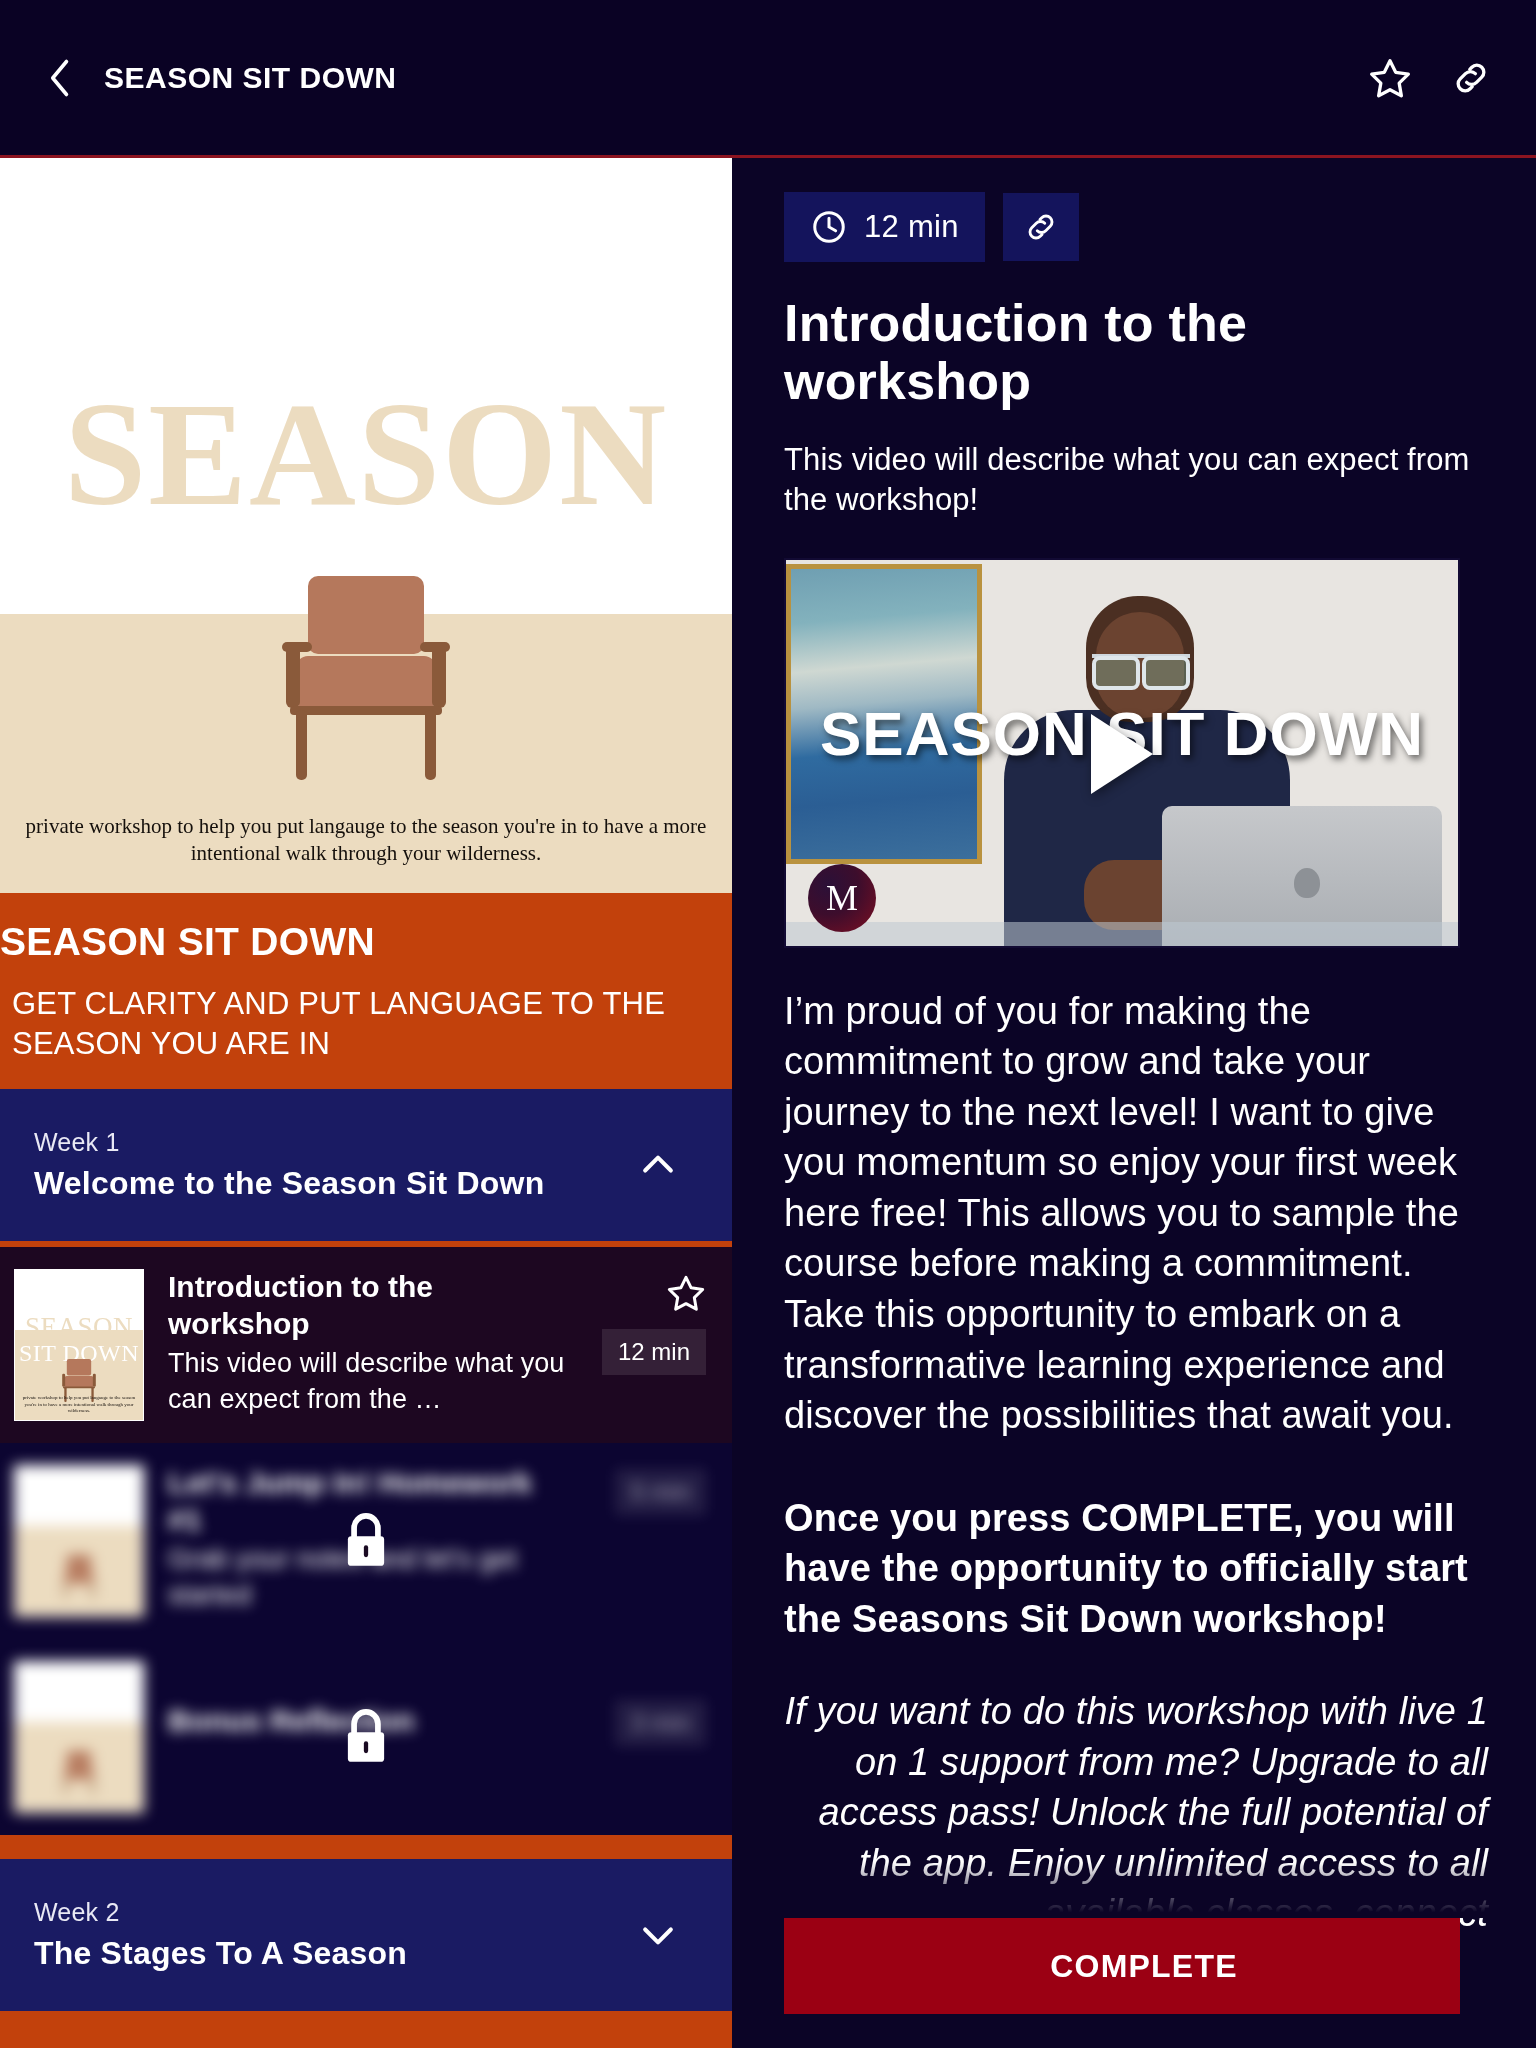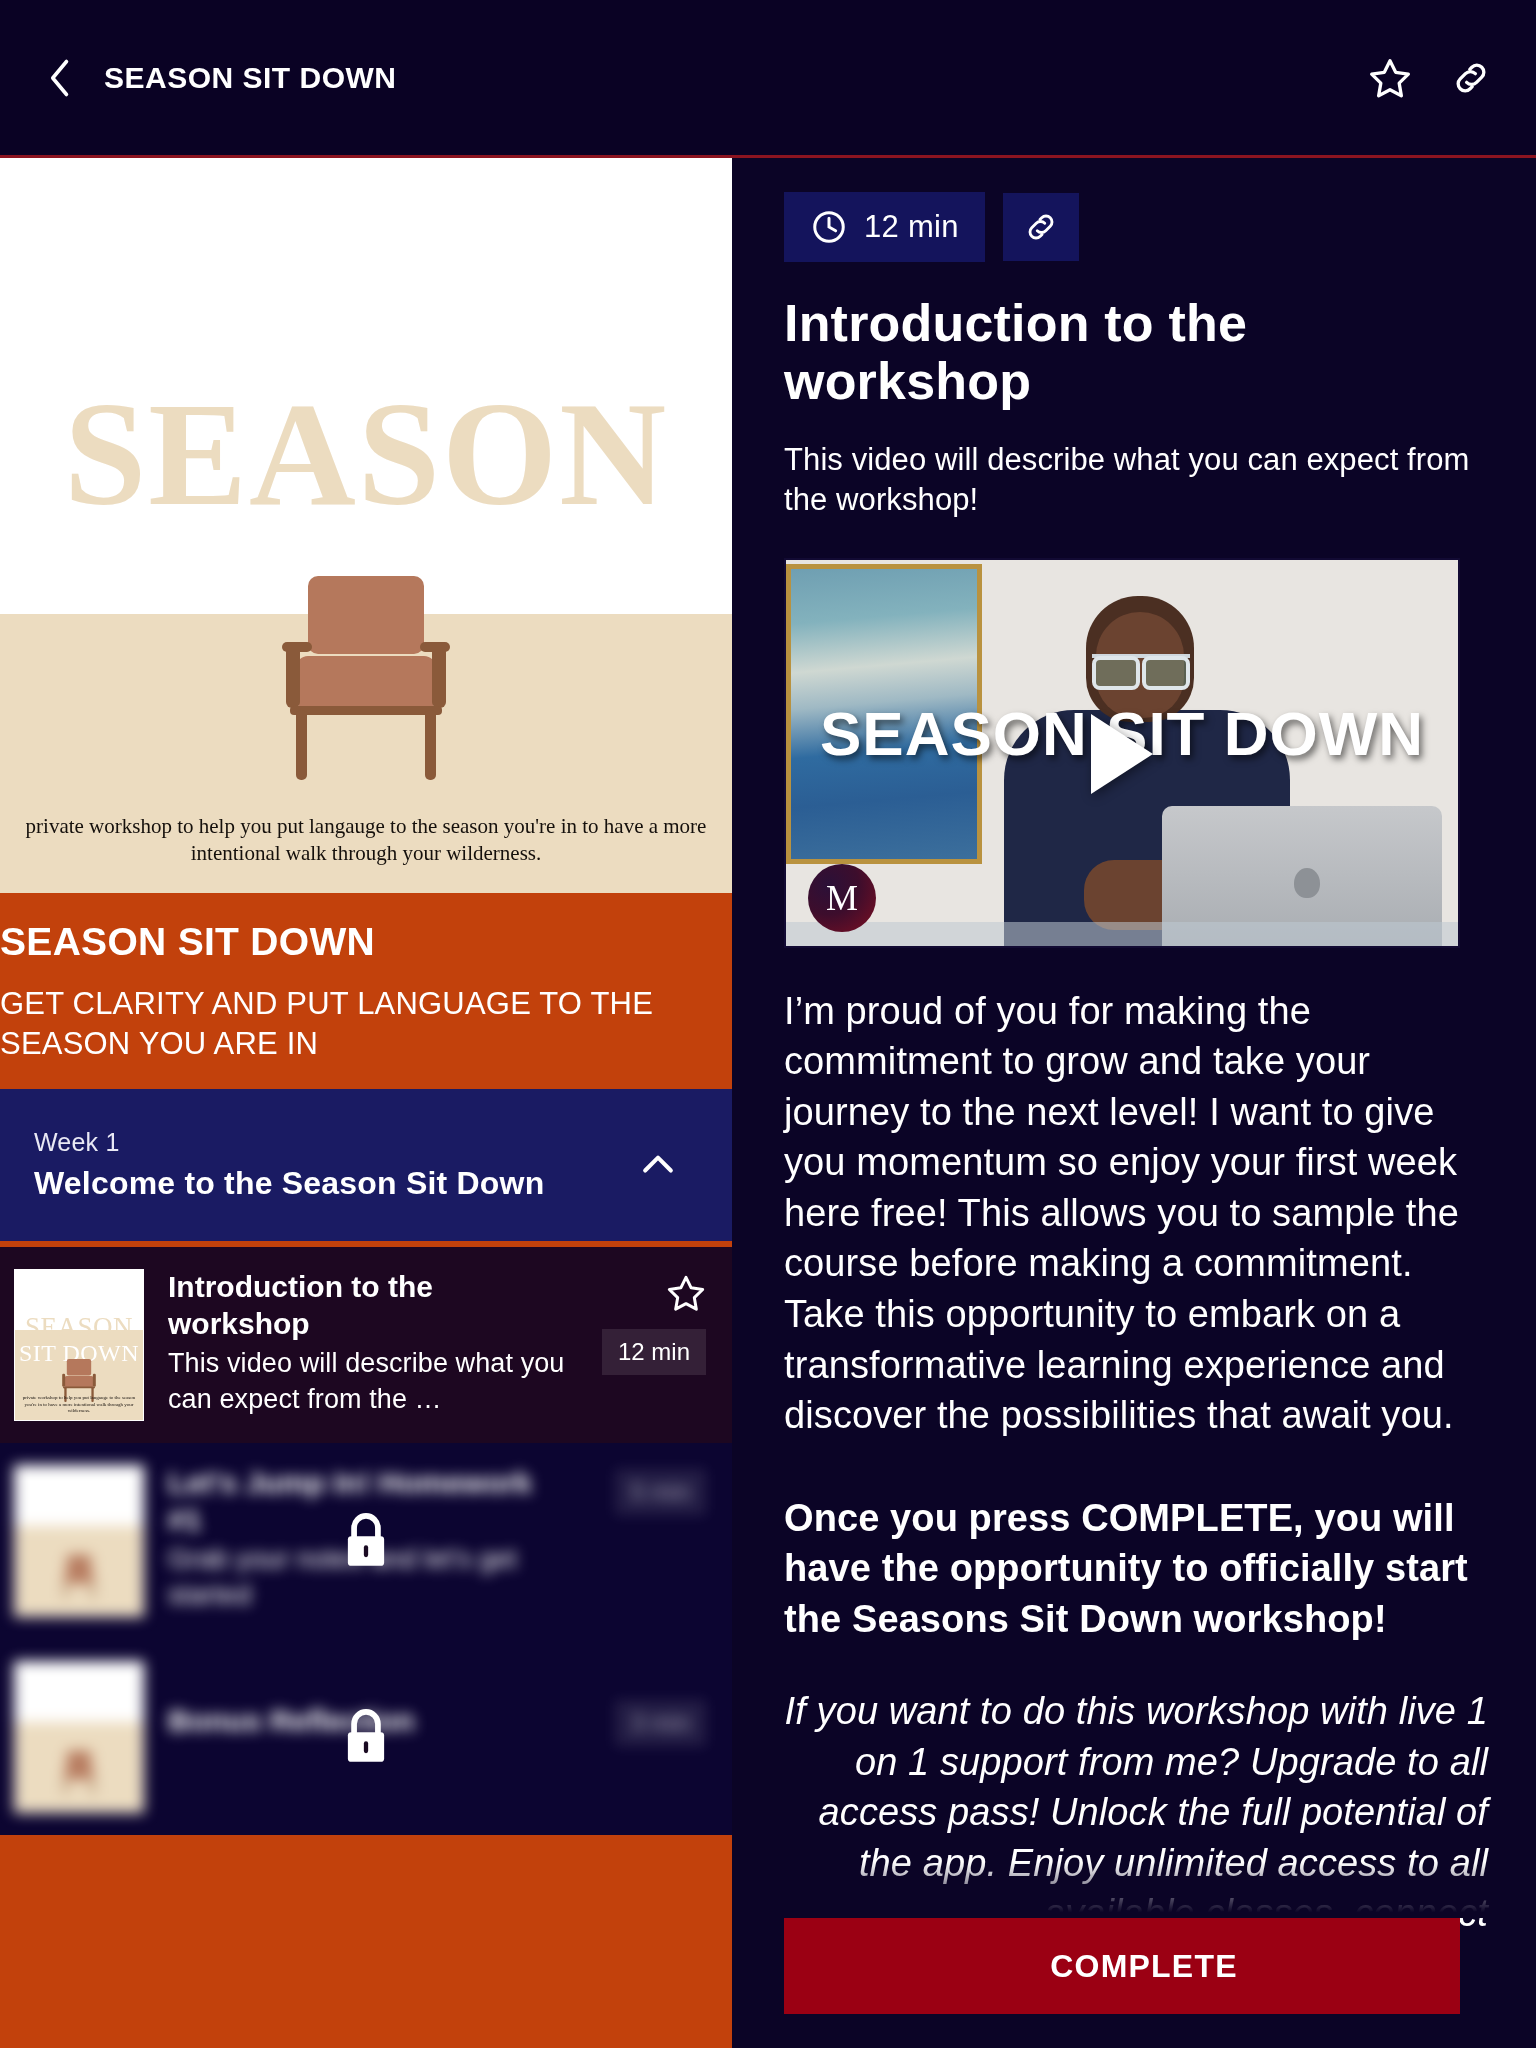--- a/index.html
+++ b/index.html
@@ -86,20 +86,21 @@
     color: #ffffff; font-size: 39px; font-weight: 700;
     letter-spacing: 0.3px; line-height: 1.1;
     font-family: "Liberation Sans Narrow", "Liberation Sans", sans-serif;
     padding-left: 0;
   }
   .course-sub {
     margin-top: 20px; color: #ffffff; font-size: 31px;
     font-weight: 400; line-height: 1.28; letter-spacing: 0.2px;
     font-family: "Liberation Sans Narrow", "Liberation Sans", sans-serif;
     max-width: 700px;
+    margin-left: 12px;
   }
 
   
   .week-head {
     background: #1a1b63;
     padding: 28px 34px 28px 34px;
     display: flex; align-items: center;
     min-height: 152px;
     margin-bottom: 6px;
     gap: 37px;
@@ -448,20 +449,29 @@
       </div>
       <div class="lock-overlay">
         <svg viewBox="0 0 24 26" fill="none">
           <path d="M7 11V7.5a5 5 0 0 1 10 0V11" stroke="#ffffff" stroke-width="2.4" stroke-linecap="round"></path>
           <rect x="4.4" y="11" width="15.2" height="12.4" rx="1.4" fill="#ffffff"></rect>
           <rect x="11.1" y="14.8" width="1.8" height="5" rx="0.9" fill="#1a0a22"></rect>
         </svg>
       </div>
     </div>
 
+    <div class="week-head" style="margin-top:24px;">
+      <div class="week-head-text">
+        <div class="week-kicker">Week 2</div>
+        <div class="week-name">The Stages To A Season</div>
+      </div>
+      <svg class="chev" viewBox="0 0 24 24" fill="none" stroke="#ffffff" stroke-width="2.2" stroke-linecap="round" stroke-linejoin="round">
+        <polyline points="5,9 12,16 19,9"></polyline>
+      </svg>
+    </div>
   </div>
 
   <div class="right-col">
 
     <div class="pill-row">
       <div class="dur-pill">
         <svg width="38" height="38" viewBox="0 0 24 24" fill="none" stroke="#ffffff" stroke-width="1.9" stroke-linecap="round">
           <circle cx="12" cy="12" r="9"></circle>
           <polyline points="12,6.4 12,12 16.2,14.4"></polyline>
         </svg>

